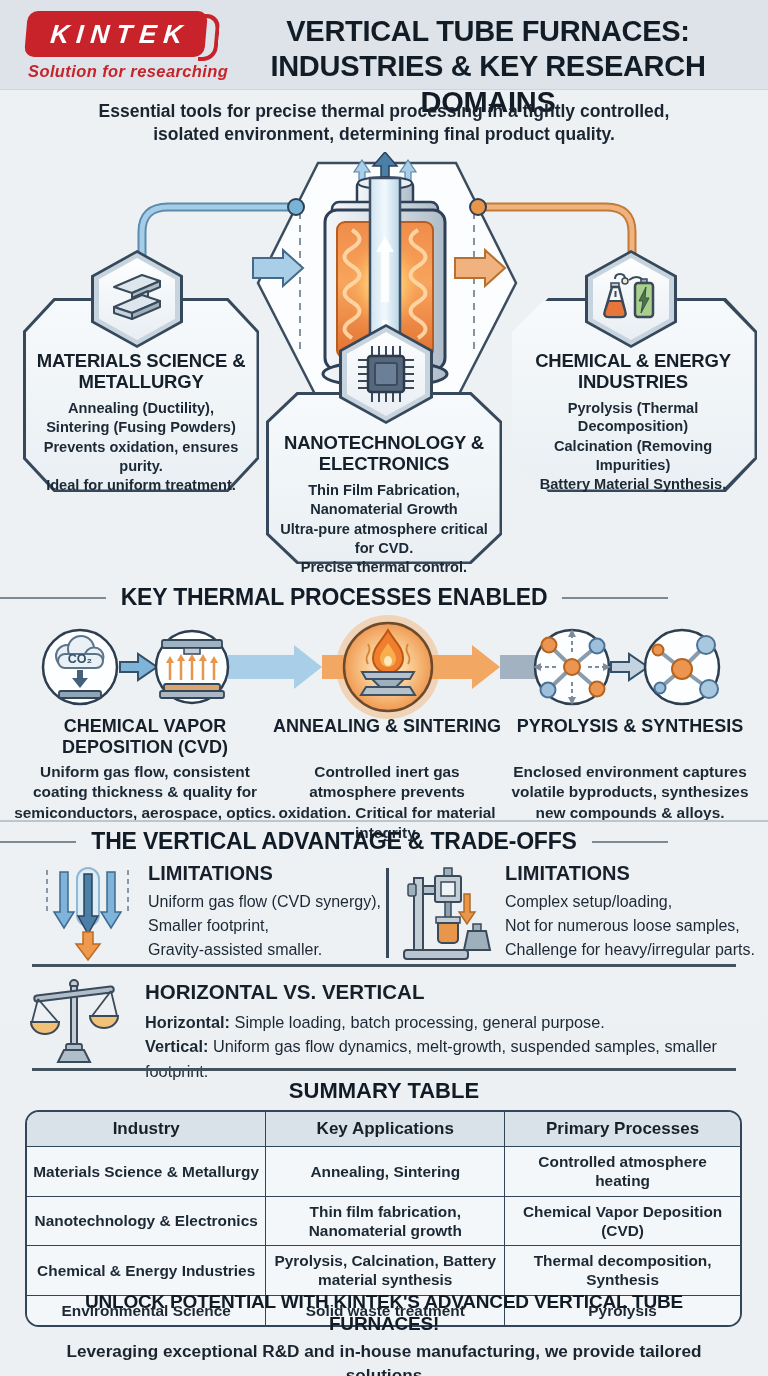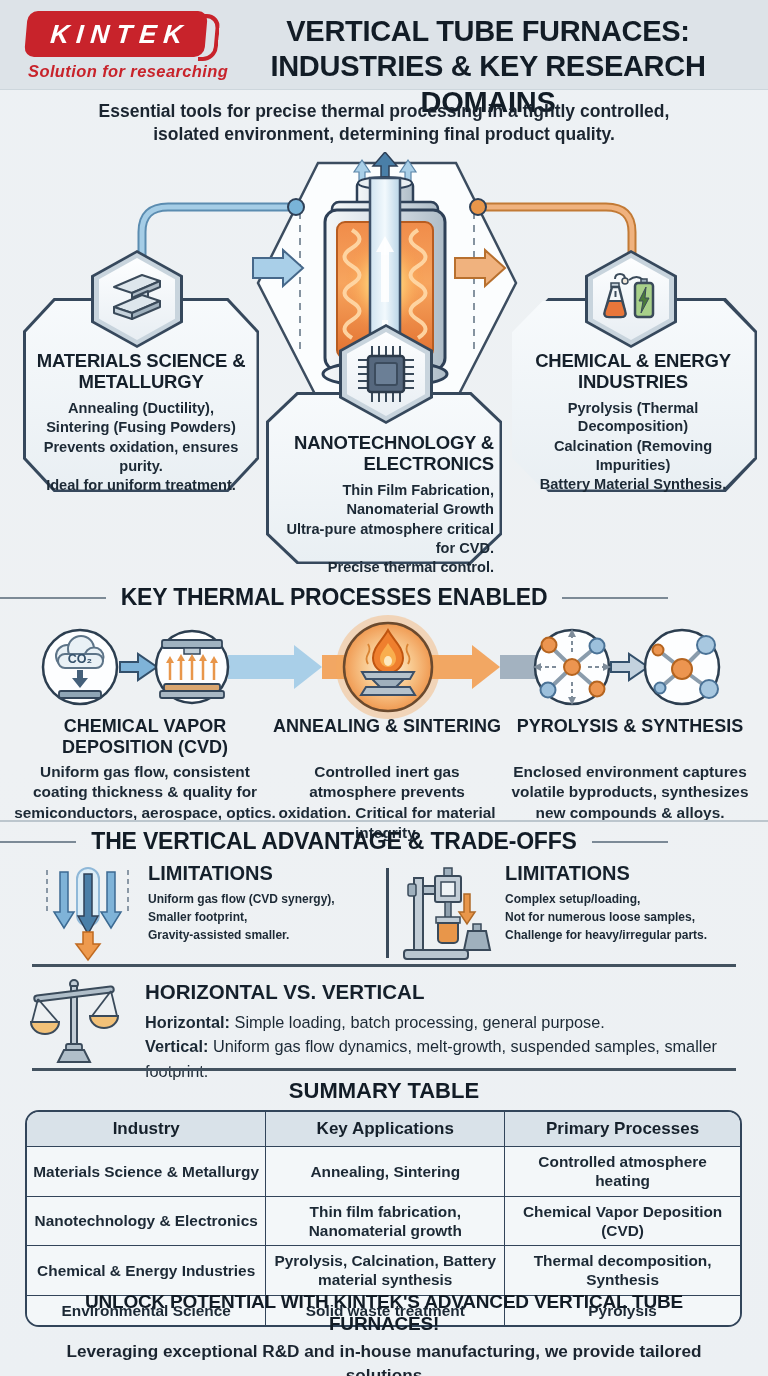--- a/index.html
+++ b/index.html
@@ -47,21 +47,21 @@
   .flow-svg{position:absolute;left:0;top:612px;}
   .proc-col{position:absolute;top:716px;text-align:center;}
   .proc-title{font-size:18px;font-weight:800;line-height:1.18;color:#15202b;height:46px;display:flex;align-items:flex-start;justify-content:center;}
   .proc-desc{font-size:15.4px;font-weight:600;line-height:1.32;color:#1c2935;}
   .divider-light{position:absolute;left:0;width:768px;height:2px;background:#bcc6cd;}
   .divider-dark{position:absolute;left:32px;width:704px;height:2.5px;background:#43525f;}
   
   .to-icon{position:absolute;}
   .to-text{position:absolute;}
   .to-title{font-size:20px;font-weight:800;color:#15202b;margin-bottom:5px;}
-  .to-line{font-size:12px;font-weight:700;line-height:1.5;color:#1c2935;}
+  .to-line{font-size:16px;font-weight:400;line-height:1.5;color:#1c2935;}
   .vsep{position:absolute;left:386px;top:868px;width:2.5px;height:90px;background:#3a4a5a;}
   .cmp-title{font-size:20.5px;font-weight:800;color:#15202b;margin-bottom:6px;}
   .cmp-line{font-size:16.3px;font-weight:500;line-height:1.5;color:#1c2935;}
   .cmp-line b{font-weight:800;}
   
   .tbl-title{position:absolute;top:1078px;left:0;width:768px;text-align:center;font-size:22px;font-weight:800;color:#121c26;}
   .tbl-wrap{position:absolute;top:1110px;left:25px;width:717px;border:2.5px solid #32455a;border-radius:14px;overflow:hidden;background:#f3f7f9;}
   table{border-collapse:collapse;width:100%;}
   th{background:#d9e2e9;font-size:17px;font-weight:700;padding:7px 9px;border:1.5px solid #32455a;color:#15202b;}
   td{font-size:15.4px;font-weight:600;text-align:center;padding:5px 6px;border:1.5px solid #32455a;background:#f3f7f9;line-height:1.25;color:#1c2935;}
@@ -173,21 +173,21 @@
       <div class="panel-line first">Annealing (Ductility),</div>
       <div class="panel-line">Sintering (Fusing Powders)</div>
       <div class="panel-line">Prevents oxidation, ensures purity.</div>
       <div class="panel-line">Ideal for uniform treatment.</div>
     </div>
   </div>
 
   <div class="panel" style="left:266px;top:392px;width:236px;height:172px;">
     <div class="oct-outer"></div>
     <div class="oct-inner"></div>
-    <div class="panel-content" style="top:40px;text-align:right;">
+    <div class="panel-content" style="top:40px;">
       <div class="panel-title">
         <div>NANOTECHNOLOGY &amp;</div>
         <div>ELECTRONICS</div>
       </div>
       <div class="panel-line first">Thin Film Fabrication,</div>
       <div class="panel-line">Nanomaterial Growth</div>
       <div class="panel-line">Ultra-pure atmosphere critical for CVD.</div>
       <div class="panel-line">Precise thermal control.</div>
     </div>
   </div>

